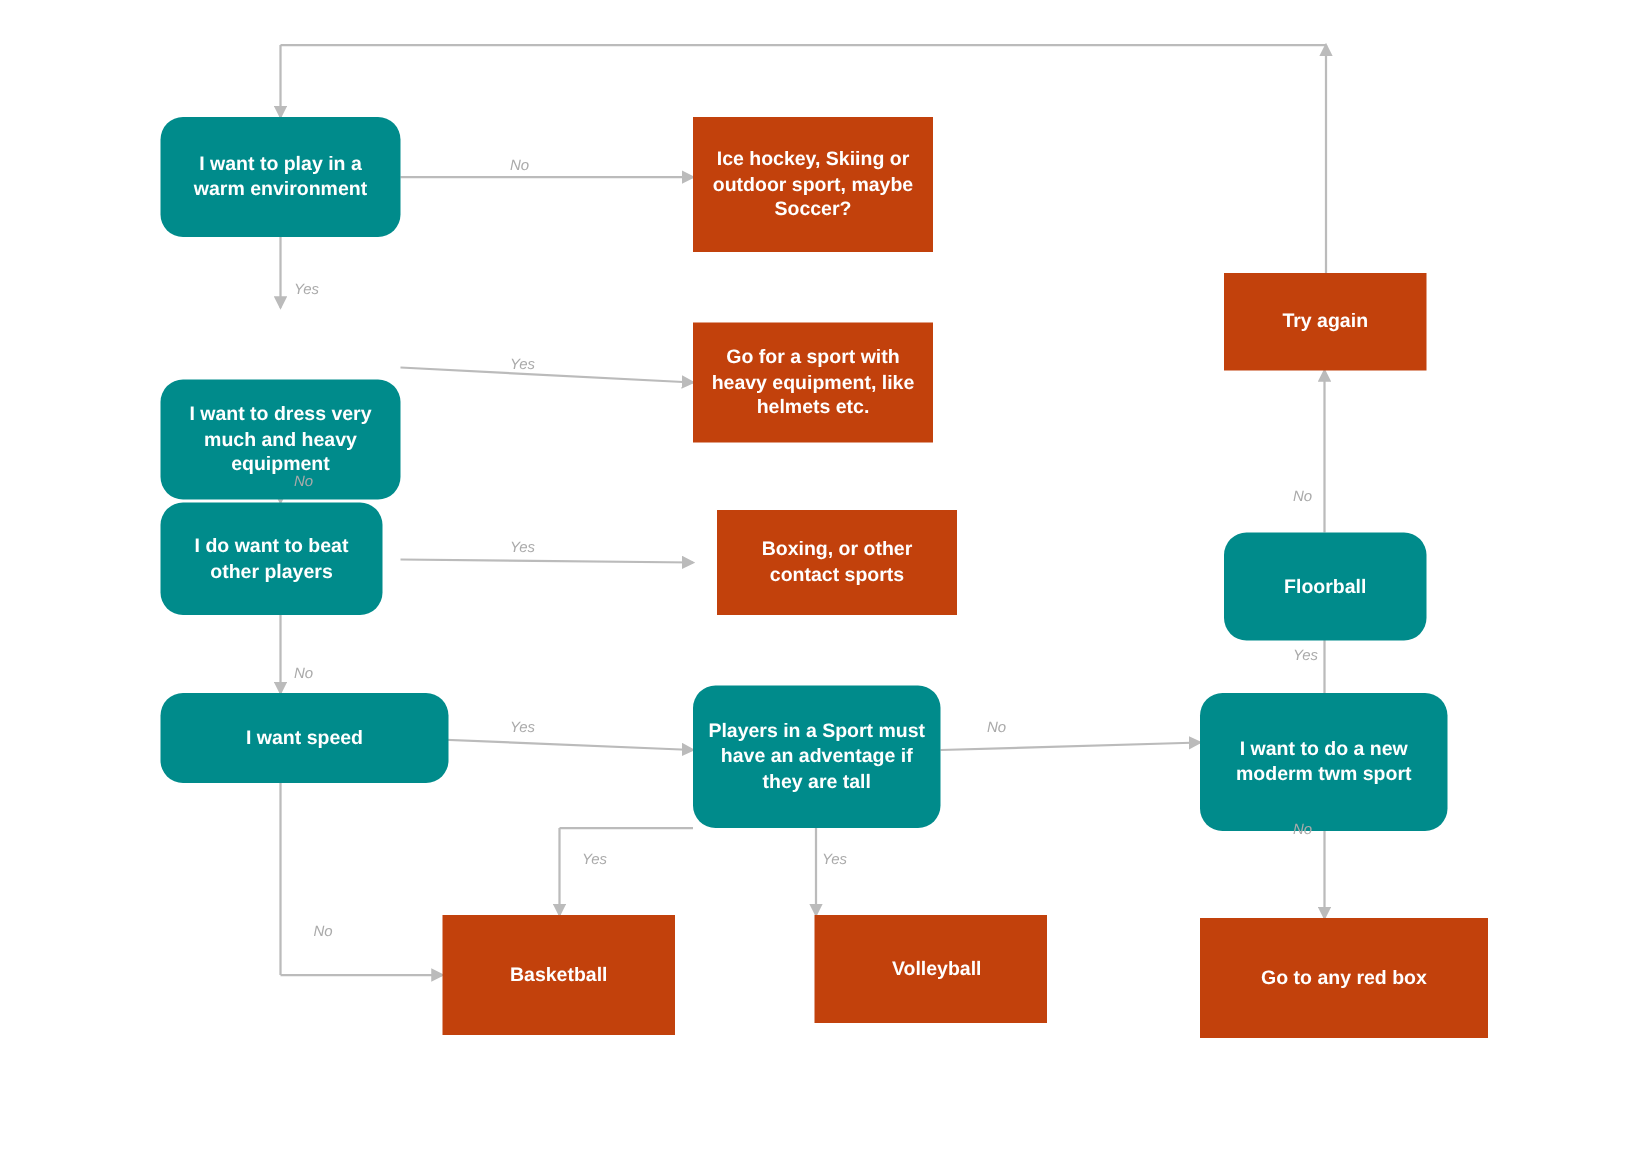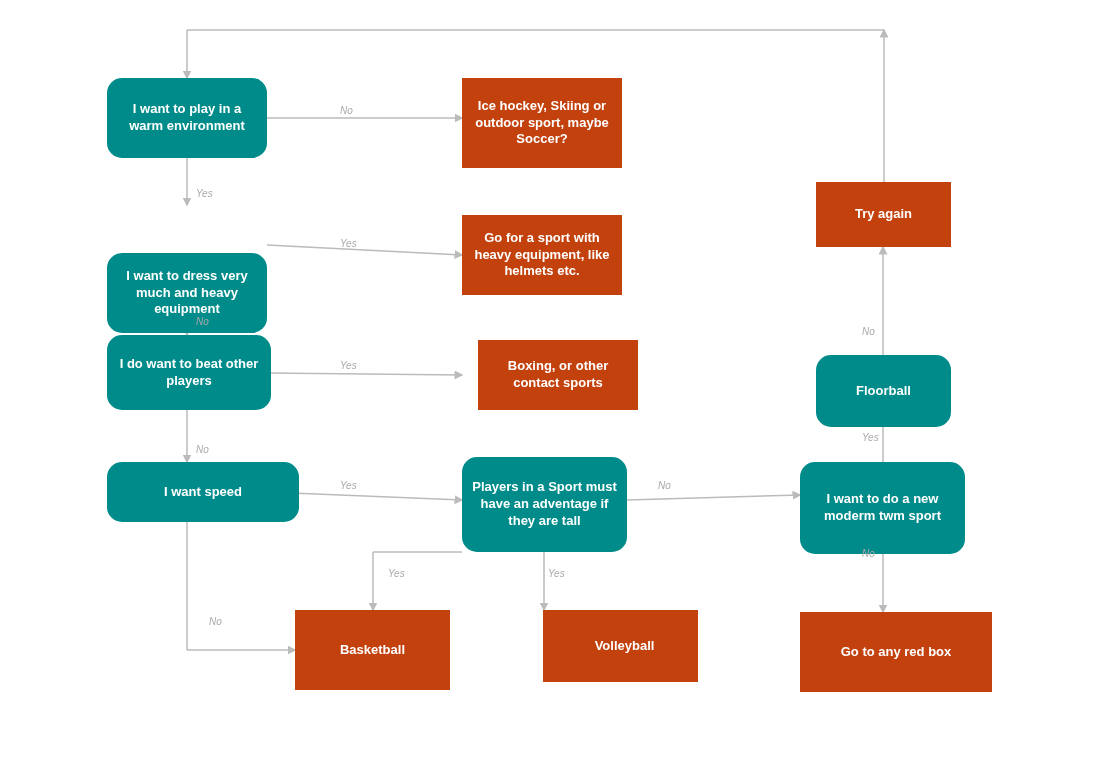--- a/index.html
+++ b/index.html
@@ -96,21 +96,21 @@
   </svg>
 
   <div class="box teal" style="left:107px; top:78px; width:160px; height:80px;">
     <span>I want to play in a warm environment</span>
   </div>
 
   <div class="box teal" style="left:107px; top:205px; width:160px; height:80px;margin-top:48px;">
     <span>I want to dress very much and heavy equipment</span>
   </div>
 
-  <div class="box teal" style="left:107px; top:335px; width:164px; height:75px;">
+  <div class="box teal" style="left:107px; top:335px; width:148px; height:75px;">
     <span>I do want to beat other players</span>
   </div>
 
   <div class="box teal" style="left:107px; top:462px; width:192px; height:60px;">
     <span>I want speed</span>
   </div>
 
   <div class="box purple" style="left:462px; top:78px; width:160px; height:90px;">
     <span>Ice hockey, Skiing or outdoor sport, maybe Soccer?</span>
   </div>

